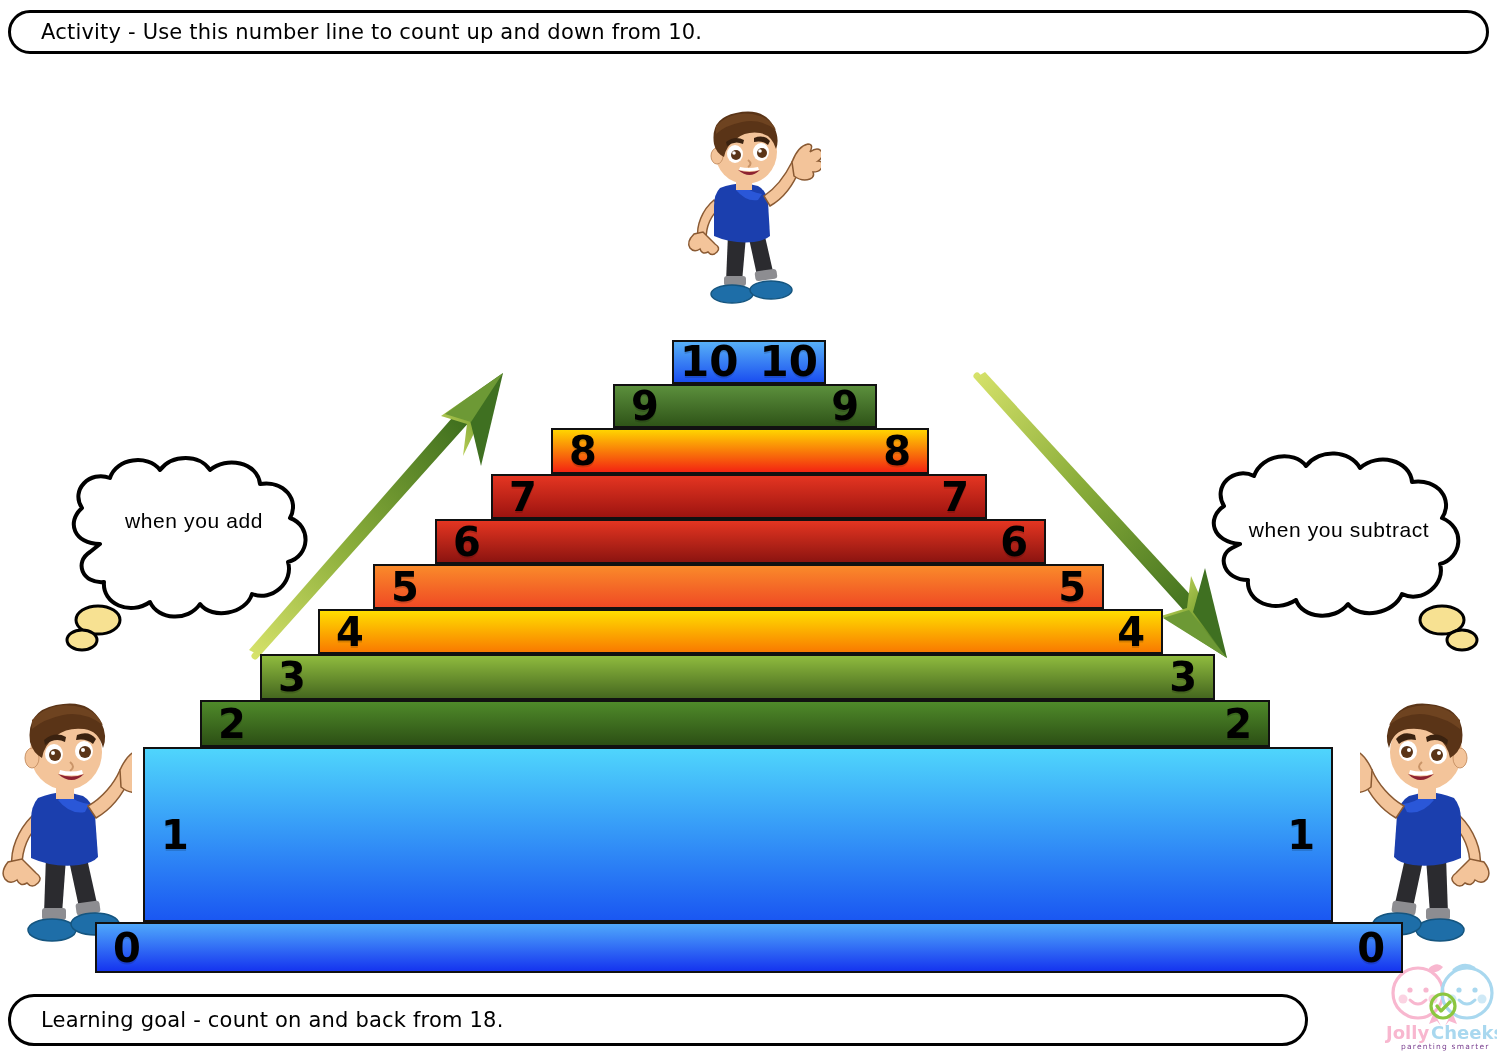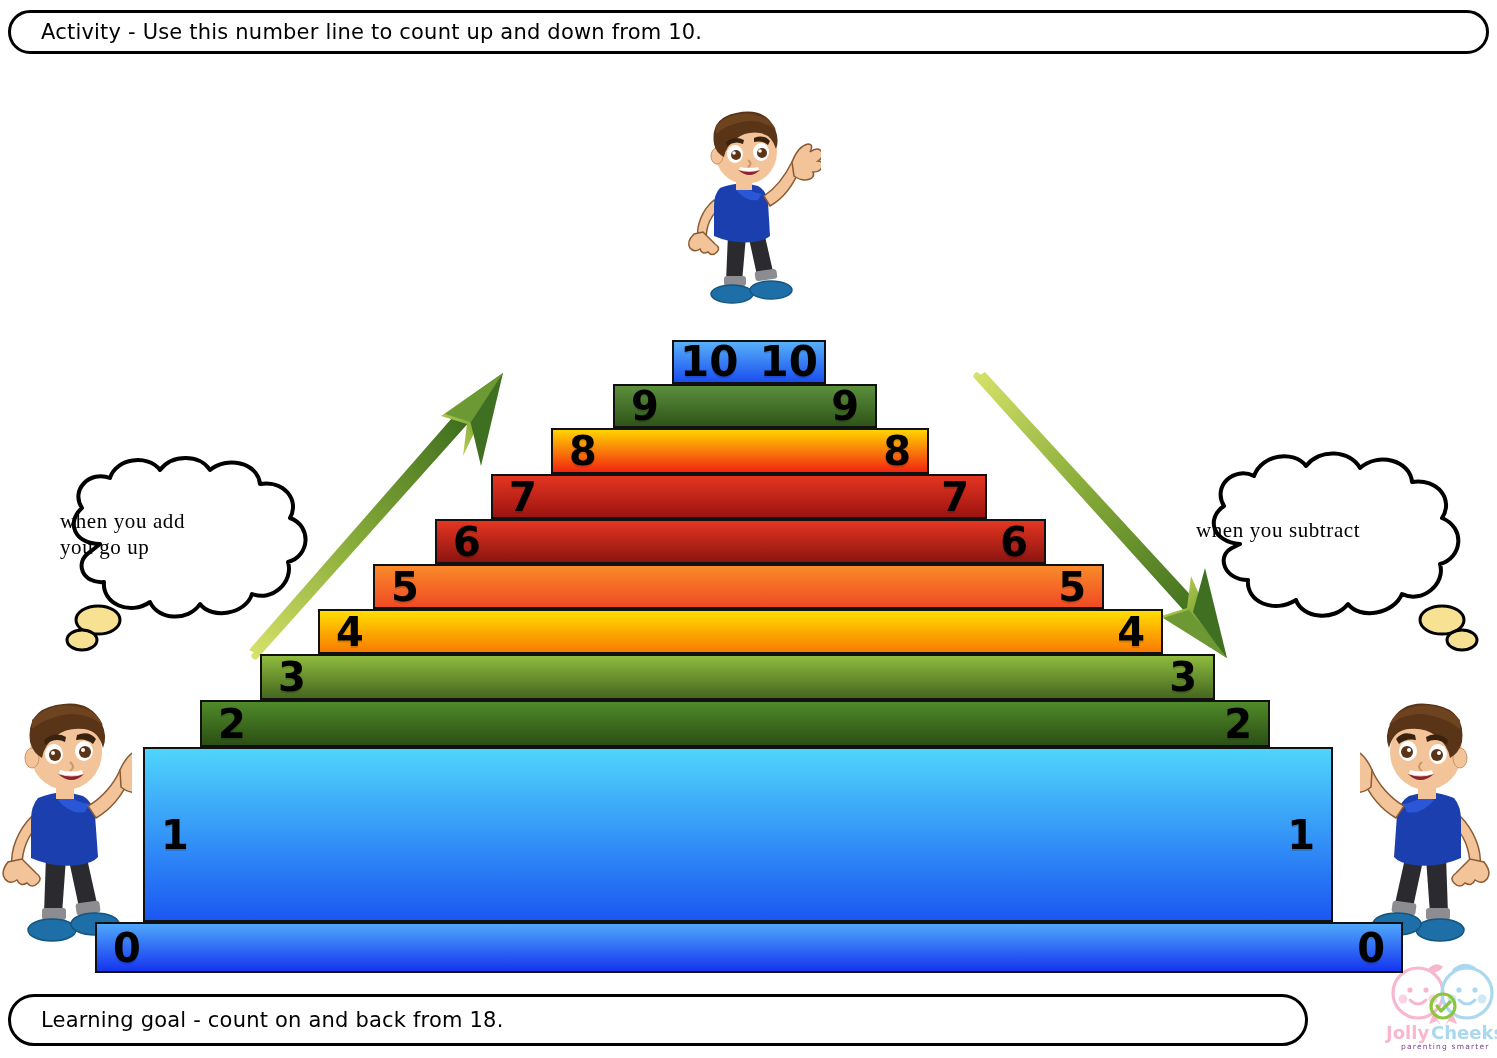--- a/index.html
+++ b/index.html
@@ -60,22 +60,22 @@
     left:748px;width:5px;
     background:#ffffff;
     z-index:6;
   }
 
   
   .bubble{position:absolute;}
   .bubble svg{display:block;overflow:visible;}
   .bubble-text{
     position:absolute;
-    text-align:left;
-    font-family:Liberation Serif, serif;
+    text-align:center;
+    font-family:Liberation Sans, sans-serif;
     font-size:21px;
     color:#000;
     line-height:1.25;
     letter-spacing:.6px;
     width:100%;
   }
   #bubble-add{left:60px;top:452px;width:268px;height:200px;}
   #bubble-add .bubble-text{top:56px;}
   #bubble-sub{left:1196px;top:448px;width:286px;height:205px;}
   #bubble-sub .bubble-text{top:58px;margin-top:11px;}
@@ -200,21 +200,20 @@
     <svg width="268" height="200" viewBox="0 0 268 200">
       <path d="M40 92 C14 92 6 70 22 56 C10 38 30 18 50 26 C56 6 88 2 100 18
                C112 2 140 2 150 18 C166 4 198 10 200 32 C224 28 240 48 230 66
                C252 74 250 104 228 110 C234 130 212 150 192 142 C186 162 152 168 140 152
                C128 170 98 168 90 150 C70 164 42 152 44 130 C22 132 14 110 30 100 Z" fill="#ffffff" stroke="#000000" stroke-width="4" stroke-linejoin="round"></path>
       <ellipse cx="38" cy="168" rx="22" ry="14" fill="#f7e192" stroke="#000" stroke-width="3"></ellipse>
       <ellipse cx="22" cy="188" rx="15" ry="10" fill="#f7e192" stroke="#000" stroke-width="3"></ellipse>
     </svg>
     <div class="bubble-text">
       <div>when you add</div>
-      <div>you go up</div>
     </div>
   </div>
 
   <div class="bubble" id="bubble-sub">
     <svg width="286" height="205" viewBox="0 0 286 205">
       <path d="M44 96 C16 94 10 70 28 58 C16 38 38 18 58 28 C66 6 98 2 110 18
                C124 0 154 2 164 20 C182 4 214 12 216 34 C242 30 258 52 246 70
                C270 80 266 110 244 116 C250 136 226 156 206 146 C198 166 164 172 152 156
                C138 174 106 170 100 152 C78 166 50 154 52 132 C28 132 20 108 36 100 Z" fill="#ffffff" stroke="#000000" stroke-width="4" stroke-linejoin="round"></path>
       <ellipse cx="246" cy="172" rx="22" ry="14" fill="#f7e192" stroke="#000" stroke-width="3"></ellipse>

